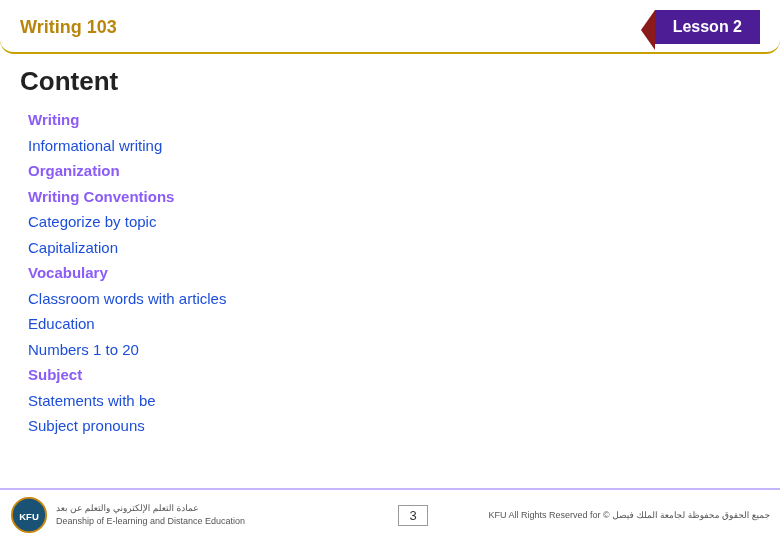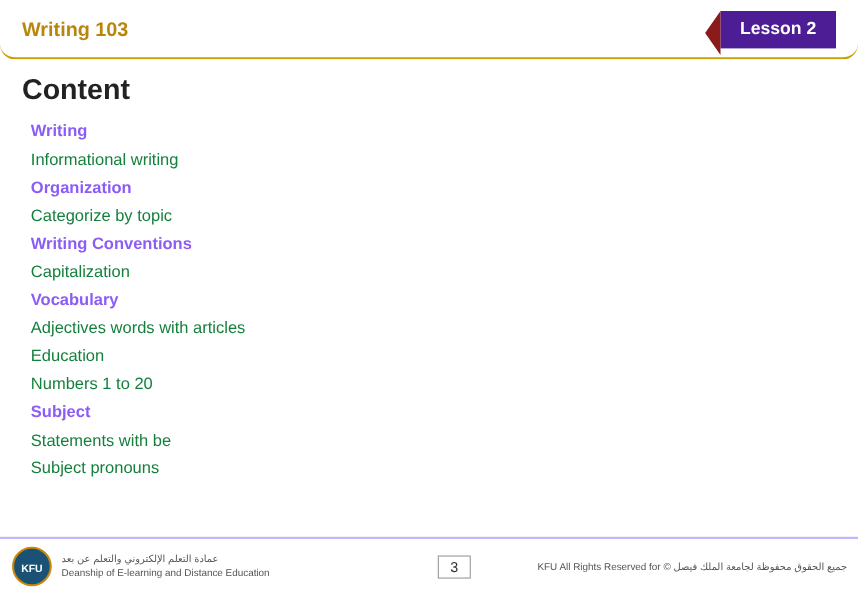--- a/index.html
+++ b/index.html
@@ -60,21 +60,21 @@
       padding: 12px 20px 6px 20px;
     }
 
     .content-list {
       padding: 4px 20px 4px 28px;
     }
 
     .content-item {
       font-size: 15px;
       line-height: 1.7;
-      color: #15803d;
+      color: #1d4ed8;
     }
 
     .content-item.highlight {
       color: #8b5cf6;
       font-weight: bold;
     }
 
     .footer {
       position: absolute;
       bottom: 0;
@@ -129,25 +129,25 @@
   <span class="header-title">Writing 103</span>
   <div class="lesson-badge">Lesson 2</div>
 </div>
 
 <div class="content-title">Content</div>
 
 <div class="content-list">
 <div class="content-item highlight">Writing</div>
     <div class="content-item">Informational writing</div>
     <div class="content-item highlight">Organization</div>
+    <div class="content-item highlight">Writing Conventions</div>
     <div class="content-item">Categorize by topic</div>
-    <div class="content-item highlight">Writing Conventions</div>
     <div class="content-item">Capitalization</div>
     <div class="content-item highlight">Vocabulary</div>
-    <div class="content-item">Adjectives words with articles</div>
+    <div class="content-item">Classroom words with articles</div>
     <div class="content-item">Education</div>
     <div class="content-item">Numbers 1 to 20</div>
     <div class="content-item highlight">Subject</div>
     <div class="content-item">Statements with be</div>
     <div class="content-item">Subject pronouns</div>
   </div>
 
 <div class="footer">
   <div class="footer-logo">
     <svg viewBox="0 0 40 40" xmlns="http://www.w3.org/2000/svg">

